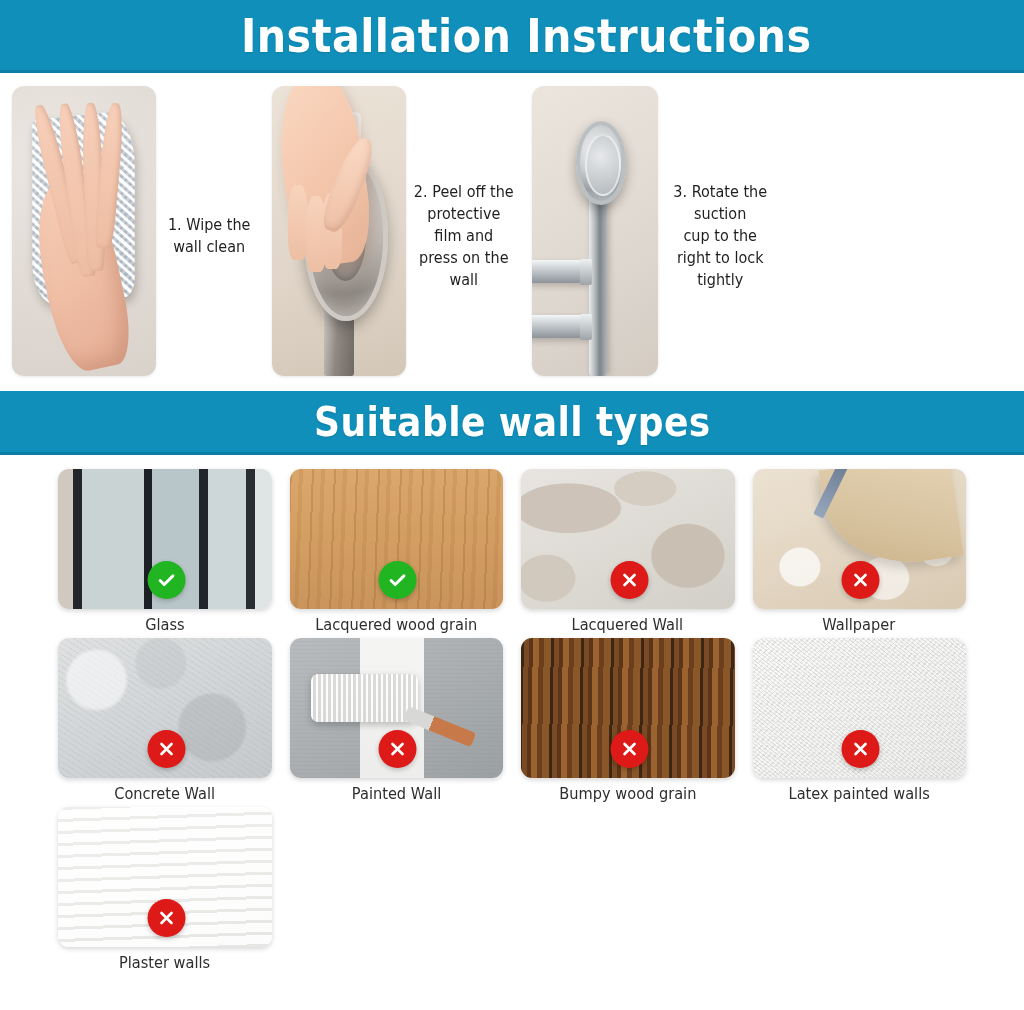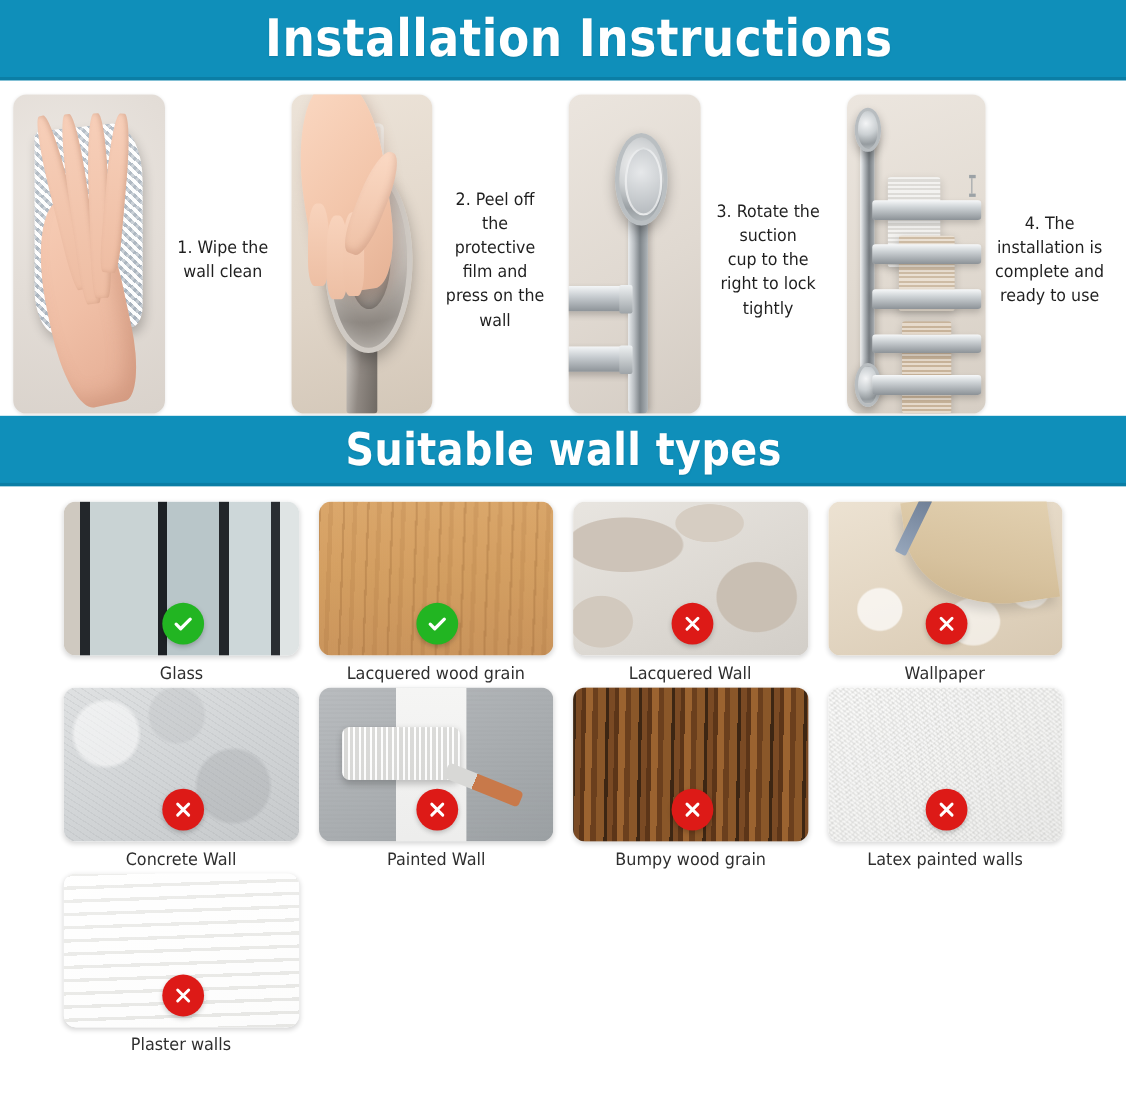--- a/index.html
+++ b/index.html
@@ -23,21 +23,21 @@
     color: #ffffff;
     font-weight: 700;
     letter-spacing: 0.5px;
     text-align: center;
     transform: scaleX(0.88);
     text-shadow: 0 1px 2px rgba(0,0,0,0.12);
     font-family: "DejaVu Sans", sans-serif;
   }
   #banner-install { height: 73px; padding-left: 28px; }
   #banner-install .banner-title { font-size: 47px; }
-  #banner-walls { height: 64px; margin-top: 2px; }
+  #banner-walls { height: 64px; margin-top: 15px; }
   #banner-walls .banner-title { font-size: 41px; }
 
   
   .steps {
     display: flex; width: 100%;
     padding: 13px 12px 0 12px;
     gap: 10px;
   }
   .step { width: 25%; display: flex; flex-direction: row; align-items: center; }
   .step-photo {
@@ -434,40 +434,20 @@
         <div class="joint j1"></div>
         <div class="joint j2"></div>
         <div class="disc"></div>
       </div>
       <div class="step-caption">
         <div>3. Rotate the suction</div>
         <div>cup to the right to lock tightly</div>
       </div>
     </div>
 
-    <div class="step">
-      <div class="step-photo ph4">
-        <div class="towel t1"></div>
-        <div class="towel t2"></div>
-        <div class="towel t3"></div>
-        <div class="rail"></div>
-        <div class="mount m1"></div>
-        <div class="mount m2"></div>
-        <div class="bar b1"></div>
-        <div class="bar b2"></div>
-        <div class="bar b3"></div>
-        <div class="bar b4"></div>
-        <div class="bar b5"></div>
-        <div class="hook"></div>
-      </div>
-      <div class="step-caption">
-        <div>4. The installation is</div>
-        <div>complete and ready to use</div>
-      </div>
-    </div>
 
   </div>
 
   <div class="banner" id="banner-walls">
     <div class="banner-title">Suitable wall types</div>
   </div>
 
   <div class="wall-grid">
 
 

